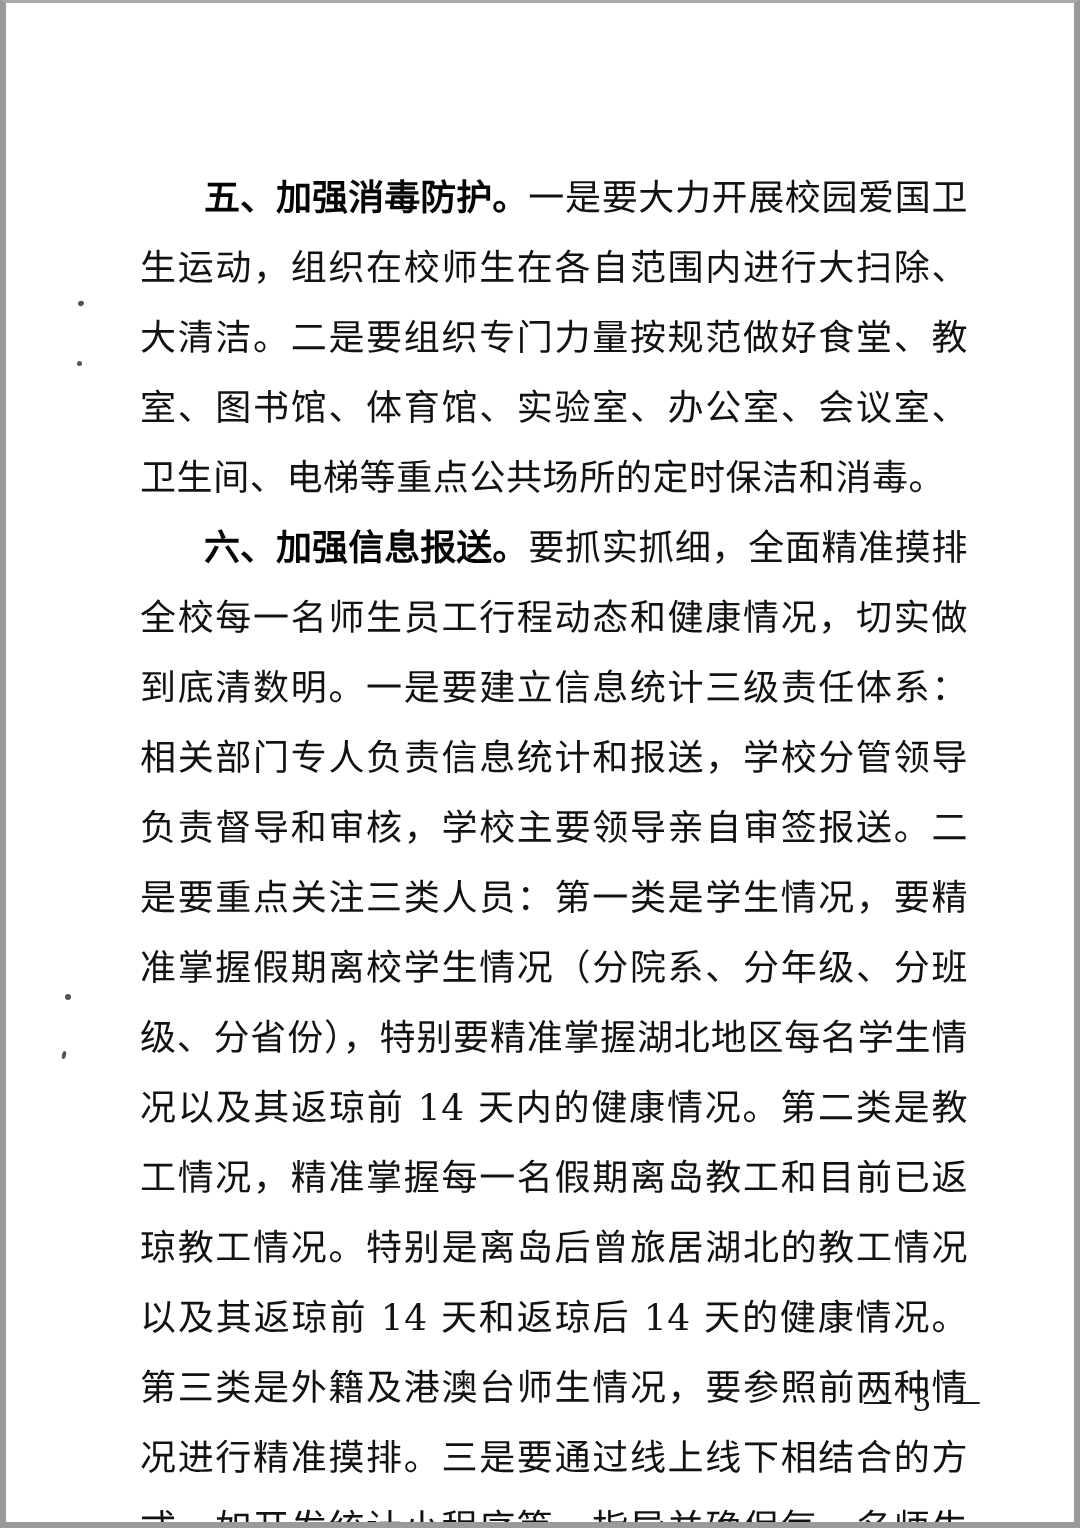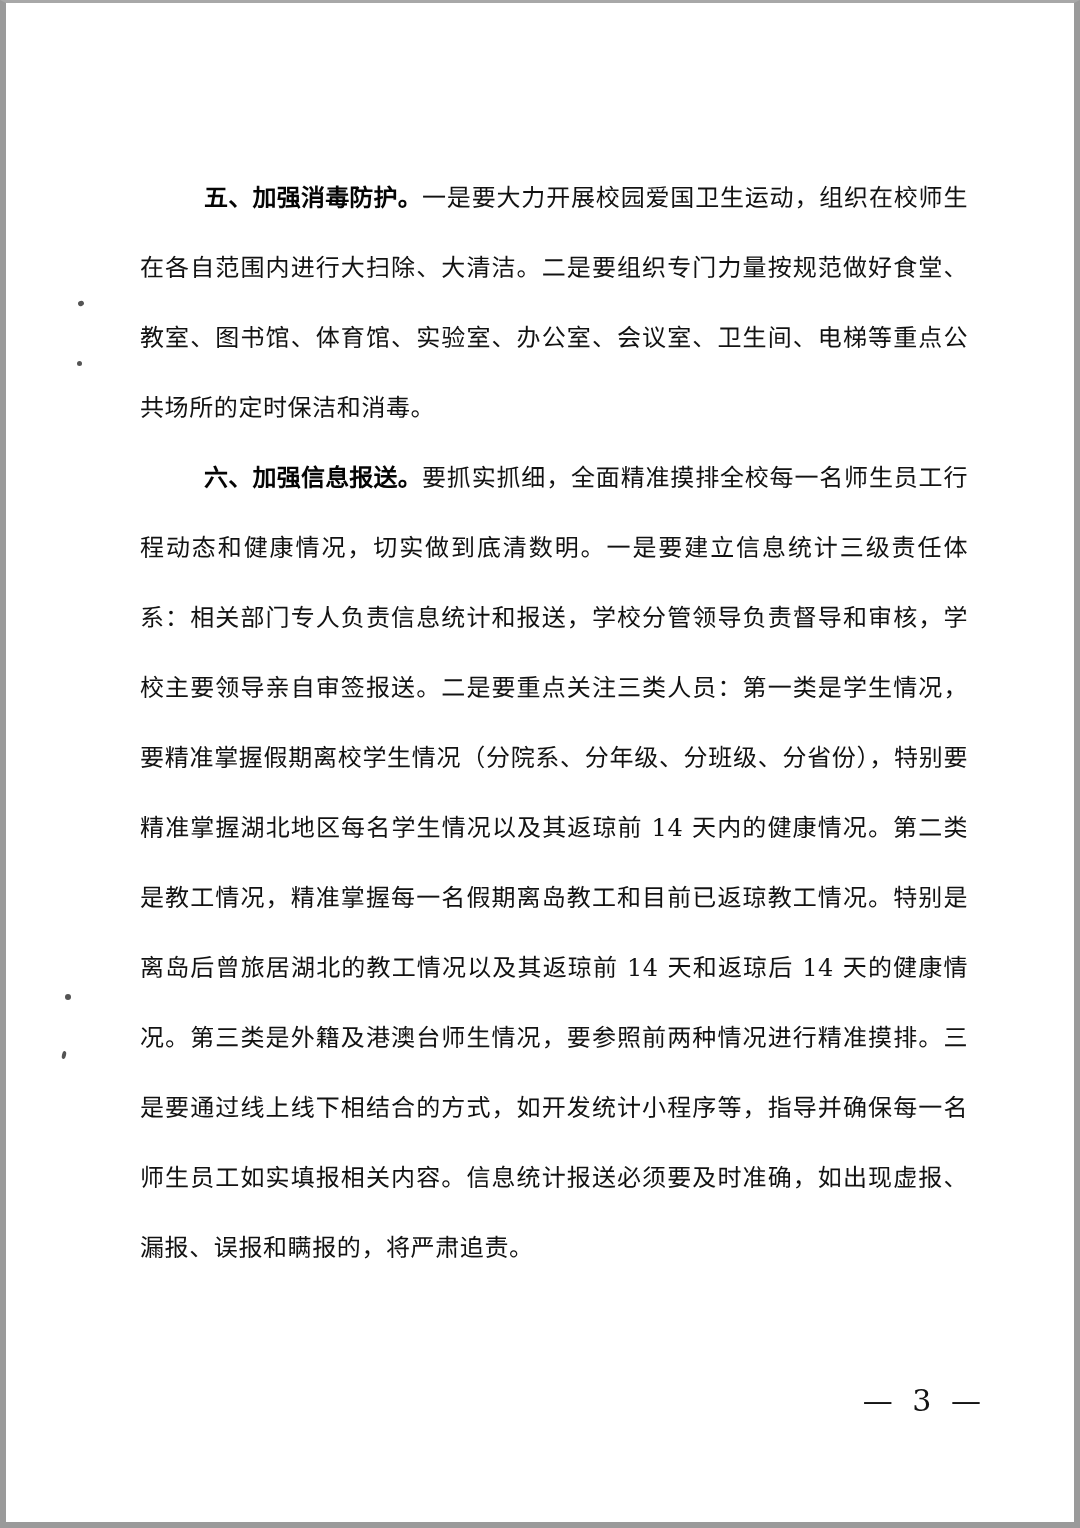--- a/index.html
+++ b/index.html
@@ -31,21 +31,21 @@
     top: 160px;
     width: 828px;
   }
 
   .para {
     margin: 0 0 0 0;
     text-align: justify;
     text-align-last: left;
     text-justify: inter-character;
     font-family: "DejaVu Serif", "Liberation Serif", serif;
-    font-size: 24px;
+    font-size: 36px;
     line-height: 70px;
     letter-spacing: 0.6px;
     color: #121212;
     text-indent: 64px;
     word-break: break-all;
     -webkit-font-smoothing: antialiased;
   }
 
   .para + .para {
     margin-top: 0;

